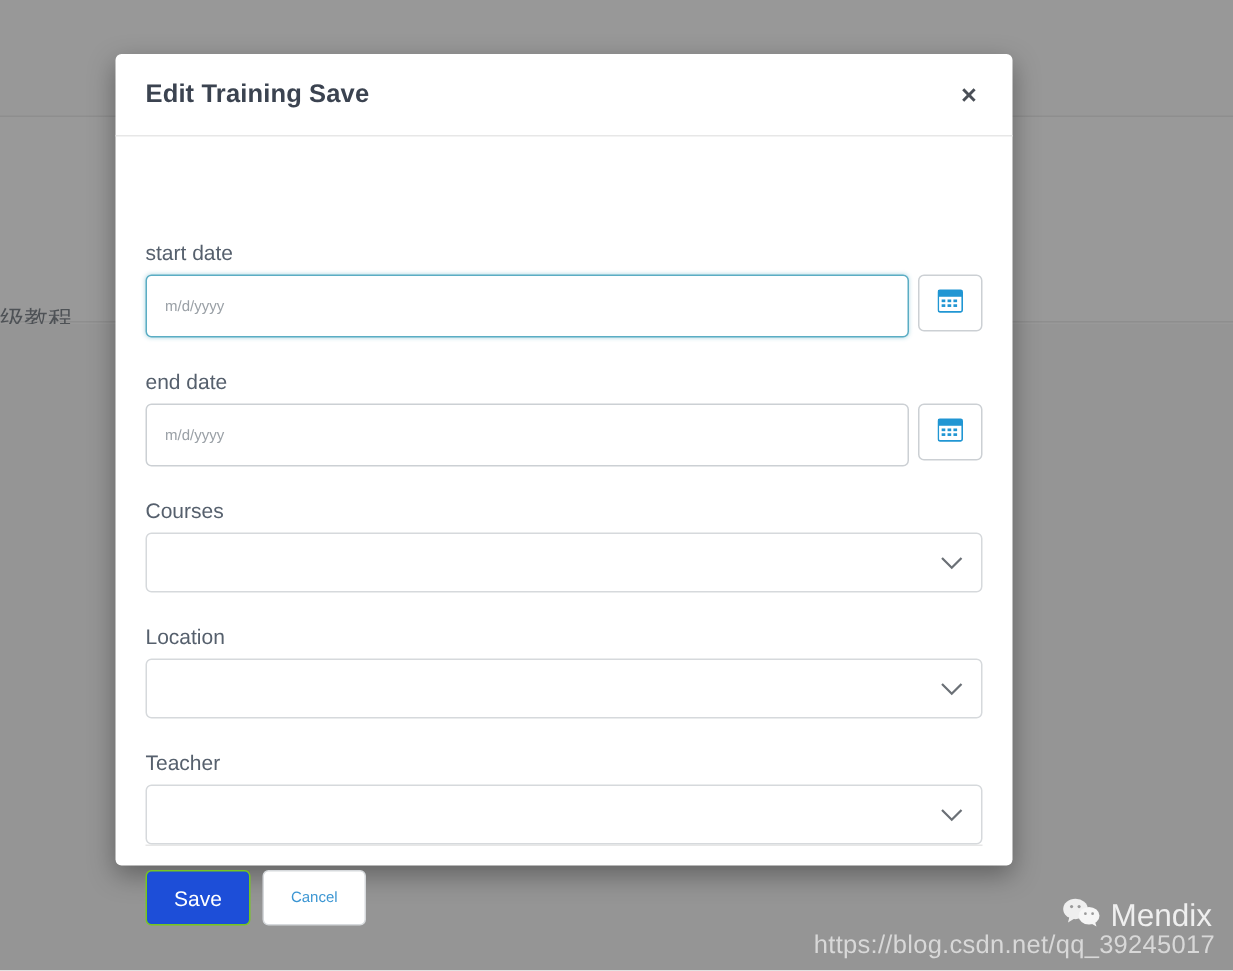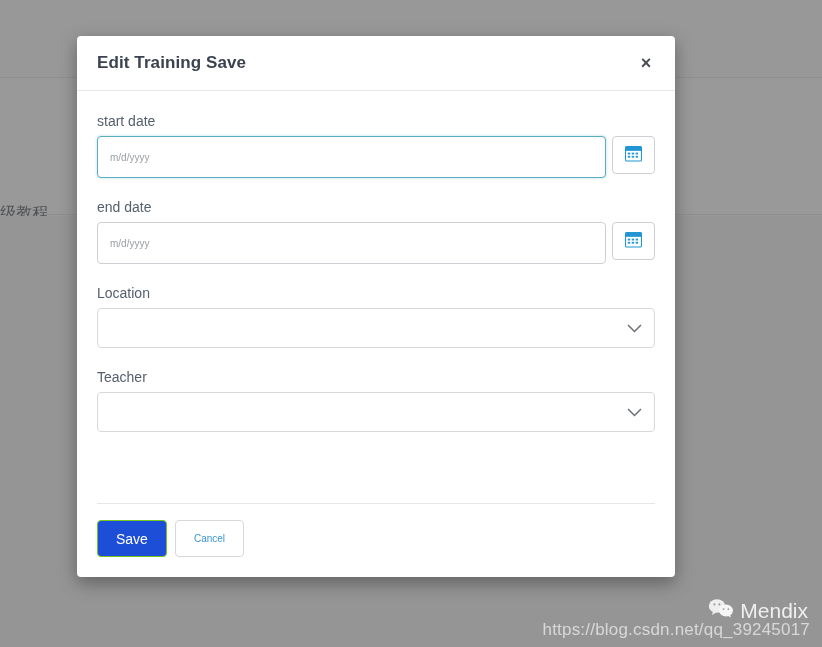--- a/index.html
+++ b/index.html
@@ -128,20 +128,21 @@
     flex: 1 1 auto;
     padding: 22px 20px 0 20px;
   }
 
   .field { margin-bottom: 0; }
   .field-label {
     display: block;
     font-size: 14px;
     color: #56606d;
     margin-bottom: 7px;
+    margin-top: 47px;
   }
   .label-sp { margin-top: 21px; }
 
   .date-row {
     display: flex;
     align-items: stretch;
     gap: 6px;
   }
   .date-input {
     width: 509px;
@@ -304,20 +305,31 @@
               <rect x="10" y="7.2" width="2.3" height="1.7" fill="#2196d3"></rect>
               <rect x="2.6" y="10.2" width="2.3" height="1.7" fill="#2196d3"></rect>
               <rect x="6.3" y="10.2" width="2.3" height="1.7" fill="#2196d3"></rect>
               <rect x="10" y="10.2" width="2.3" height="1.7" fill="#2196d3"></rect>
             </svg>
           </span>
         </button>
       </div>
     </div>
 
+    <div class="field">
+      <label class="field-label label-sp">Courses</label>
+      <div class="select-box">
+        <span></span>
+        <span class="chev">
+          <svg width="15" height="9" viewBox="0 0 15 9" aria-hidden="true">
+            <path d="M1 1 L7.5 7.5 L14 1" fill="none" stroke="#6b7076" stroke-width="1.5"></path>
+          </svg>
+        </span>
+      </div>
+    </div>
 
     <div class="field">
       <label class="field-label label-sp">Location</label>
       <div class="select-box">
         <span></span>
         <span class="chev">
           <svg width="15" height="9" viewBox="0 0 15 9" aria-hidden="true">
             <path d="M1 1 L7.5 7.5 L14 1" fill="none" stroke="#6b7076" stroke-width="1.5"></path>
           </svg>
         </span>

